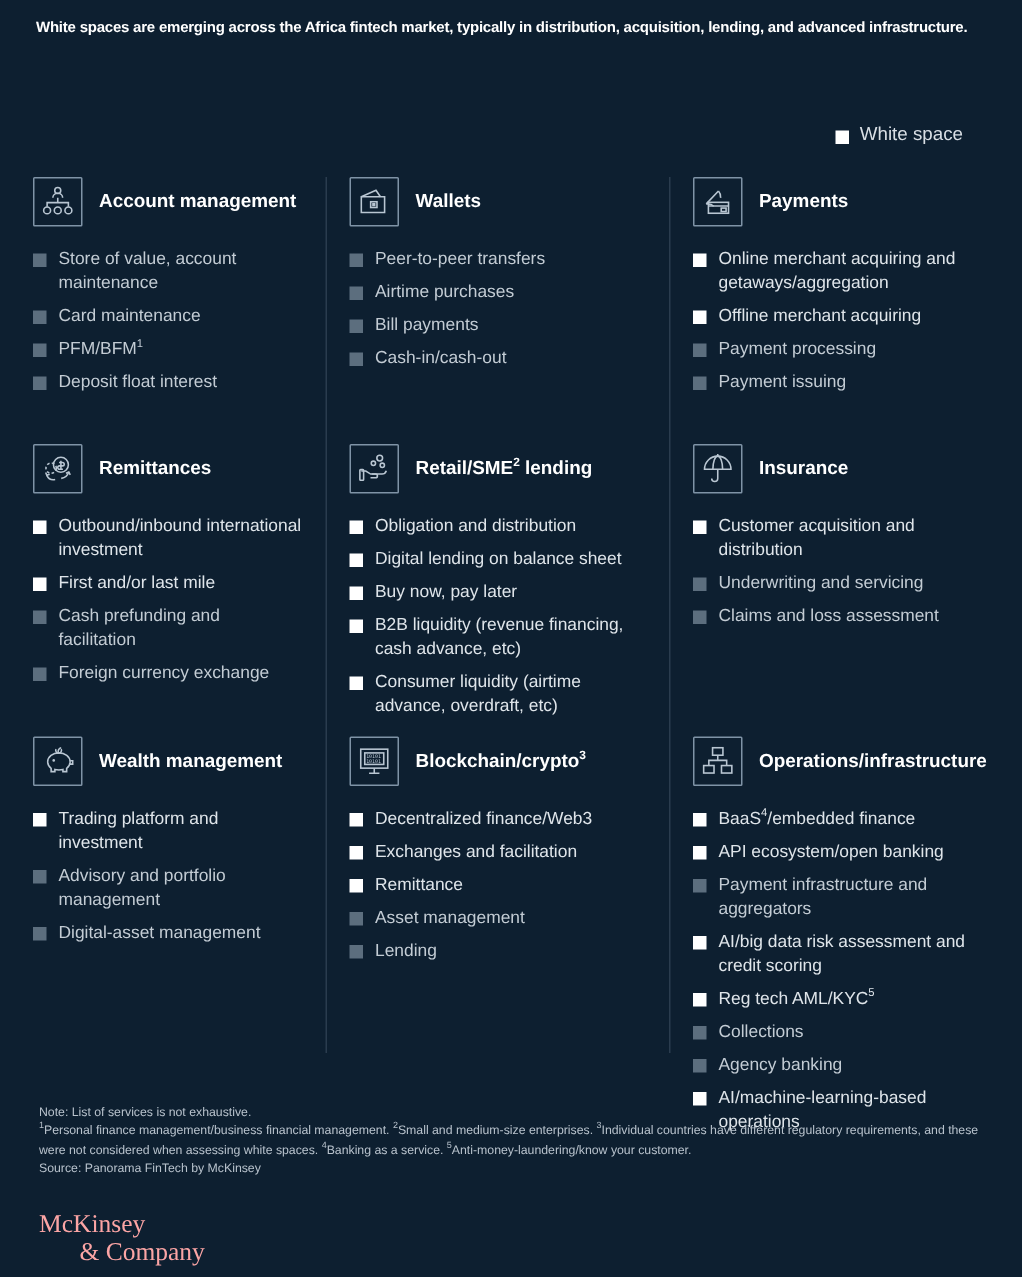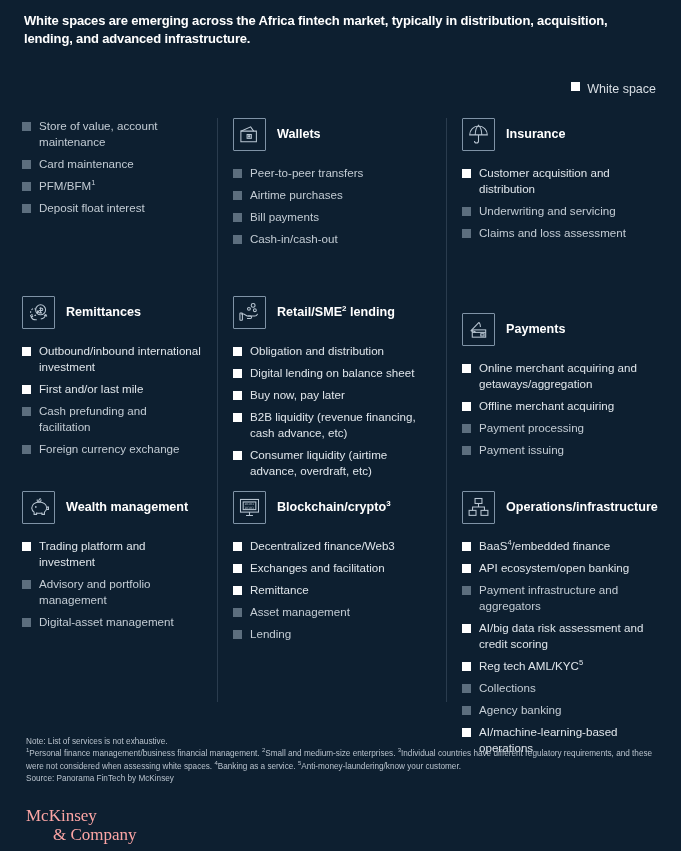--- a/index.html
+++ b/index.html
@@ -7,28 +7,28 @@
     width: 681px; height: 851px;
     background: #0d1f30;
     font-family: "Liberation Sans", sans-serif;
     overflow: hidden;
   }
   .page { position: relative; width: 681px; height: 851px; background: #0d1f30; }
 
   
   .title {
     position: absolute; left: 24px; top: 12px; width: 630px;
-    font-size: 13px; font-weight: bold; color: #ffffff;
+    font-size: 10px; font-weight: bold; color: #ffffff;
     line-height: 1.42; letter-spacing: -0.15px;
   }
 
   
   .legend {
-    position: absolute; right: 25px; top: 82px;
-    display: flex; align-items: flex-start; gap: 7px;
+    position: absolute; right: 39px; top: 82px;
+    display: flex; align-items: flex-end; gap: 7px;
   }
   .legend-swatch { width: 9px; height: 9px; background: #ffffff; display: block; }
   .legend-label { font-size: 12.5px; color: #d9dfe5; }
 
   
   .divider { position: absolute; top: 118px; width: 1px; height: 584px; background: #2a3c4e; }
   .divider.d1 { left: 217px; }
   .divider.d2 { left: 446px; }
 
   
@@ -104,20 +104,33 @@
     <span class="legend-swatch"></span>
     <span class="legend-label">White space</span>
   </div>
 
   <div class="divider d1"></div>
   <div class="divider d2"></div>
 
   <div class="grid">
     <div class="col col-1">
         <div class="cell row-a">
+          <div class="card-head">
+            <div class="icon-box">
+              <svg width="23" height="23" viewBox="0 0 24 24" fill="none" stroke="#b9c6d2" stroke-width="1.1">
+                <circle cx="12" cy="4.2" r="2.1"></circle>
+                <path d="M8.6 9.2c0-1.9 1.5-3.1 3.4-3.1s3.4 1.2 3.4 3.1"></path>
+                <path d="M12 9.2v3.4M4.6 15.4v-2.8h14.8v2.8"></path>
+                <circle cx="4.6" cy="18" r="2.4"></circle>
+                <circle cx="12" cy="18" r="2.4"></circle>
+                <circle cx="19.4" cy="18" r="2.4"></circle>
+              </svg>
+            </div>
+            <div class="card-title">Account management</div>
+          </div>
           <ul class="items">
             <li class="nm"><span class="bul"></span><span>Store of value, account maintenance</span></li>
             <li class="nm"><span class="bul"></span><span>Card maintenance</span></li>
             <li class="nm"><span class="bul"></span><span>PFM/BFM<sup>1</sup></span></li>
             <li class="nm"><span class="bul"></span><span>Deposit float interest</span></li>
           </ul>
         </div>
         <div class="cell row-b">
           <div class="card-head">
             <div class="icon-box">
@@ -218,57 +231,57 @@
           <ul class="items">
             <li class="ws"><span class="bul"></span><span>Decentralized finance/Web3</span></li>
             <li class="ws"><span class="bul"></span><span>Exchanges and facilitation</span></li>
             <li class="ws"><span class="bul"></span><span>Remittance</span></li>
             <li class="nm"><span class="bul"></span><span>Asset management</span></li>
             <li class="nm"><span class="bul"></span><span>Lending</span></li>
           </ul>
         </div>
       </div>
     <div class="col col-3">
-        <div class="cell row-b">
-          <div class="card-head">
-            <div class="icon-box">
-              <svg width="23" height="23" viewBox="0 0 24 24" fill="none" stroke="#b9c6d2" stroke-width="1.1">
-                <path d="M2.8 12.4a9.2 9.2 0 0 1 18.4 0z"></path>
-                <path d="M8.6 12.4c0-5.1 1.5-9.2 3.4-9.2s3.4 4.1 3.4 9.2"></path>
-                <path d="M12 3.2V1.8"></path>
-                <path d="M12 12.4v6.4a2.1 2.1 0 0 1-4.2 0"></path>
-              </svg>
-            </div>
-            <div class="card-title">Insurance</div>
-          </div>
-          <ul class="items">
-            <li class="ws"><span class="bul"></span><span>Customer acquisition and distribution</span></li>
-            <li class="nm"><span class="bul"></span><span>Underwriting and servicing</span></li>
-            <li class="nm"><span class="bul"></span><span>Claims and loss assessment</span></li>
-          </ul>
-        </div>
         <div class="cell row-a">
           <div class="card-head">
             <div class="icon-box">
               <svg width="23" height="23" viewBox="0 0 24 24" fill="none" stroke="#b9c6d2" stroke-width="1.1">
                 <path d="M4 13.5 12.5 4.5"></path>
                 <path d="M4 13.5c2.4-.2 4.1.4 5.2 1.6"></path>
                 <path d="M12.5 4.5c1 1.1 1.6 2.7 1.5 4.8"></path>
                 <rect x="5.5" y="12.4" width="14" height="7.6"></rect>
                 <path d="M5.5 15h14"></path>
                 <rect x="14.4" y="16.4" width="3.4" height="2.4"></rect>
               </svg>
             </div>
             <div class="card-title">Payments</div>
           </div>
           <ul class="items">
             <li class="ws"><span class="bul"></span><span>Online merchant acquiring and getaways/aggregation</span></li>
             <li class="ws"><span class="bul"></span><span>Offline merchant acquiring</span></li>
             <li class="nm"><span class="bul"></span><span>Payment processing</span></li>
             <li class="nm"><span class="bul"></span><span>Payment issuing</span></li>
+          </ul>
+        </div>
+        <div class="cell row-b">
+          <div class="card-head">
+            <div class="icon-box">
+              <svg width="23" height="23" viewBox="0 0 24 24" fill="none" stroke="#b9c6d2" stroke-width="1.1">
+                <path d="M2.8 12.4a9.2 9.2 0 0 1 18.4 0z"></path>
+                <path d="M8.6 12.4c0-5.1 1.5-9.2 3.4-9.2s3.4 4.1 3.4 9.2"></path>
+                <path d="M12 3.2V1.8"></path>
+                <path d="M12 12.4v6.4a2.1 2.1 0 0 1-4.2 0"></path>
+              </svg>
+            </div>
+            <div class="card-title">Insurance</div>
+          </div>
+          <ul class="items">
+            <li class="ws"><span class="bul"></span><span>Customer acquisition and distribution</span></li>
+            <li class="nm"><span class="bul"></span><span>Underwriting and servicing</span></li>
+            <li class="nm"><span class="bul"></span><span>Claims and loss assessment</span></li>
           </ul>
         </div>
         <div class="cell row-c">
           <div class="card-head">
             <div class="icon-box">
               <svg width="23" height="23" viewBox="0 0 24 24" fill="none" stroke="#b9c6d2" stroke-width="1.1">
                 <rect x="8.4" y="2.6" width="7.2" height="5.2"></rect>
                 <rect x="2.2" y="15" width="7.2" height="5.2"></rect>
                 <rect x="14.6" y="15" width="7.2" height="5.2"></rect>
                 <path d="M12 7.8v3.6M5.8 15v-3.6h12.4V15"></path>

